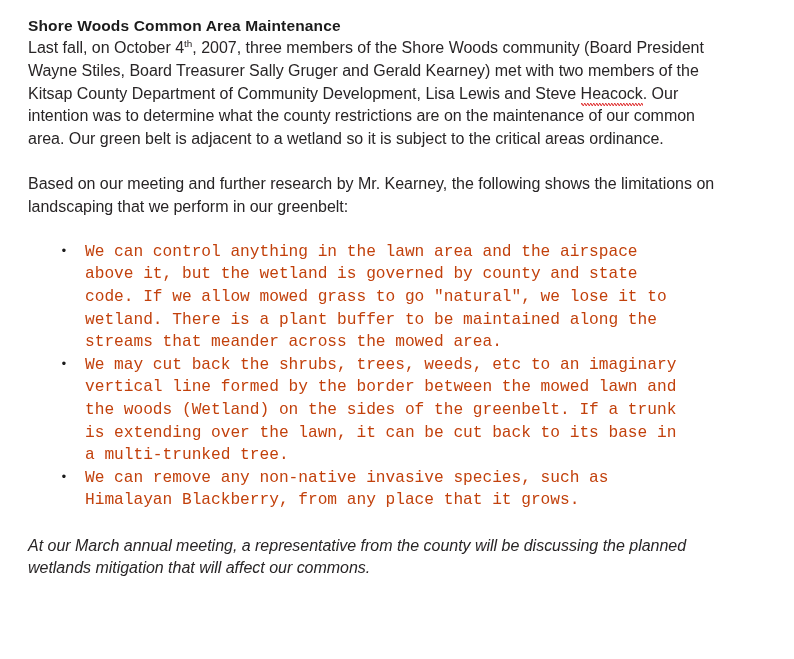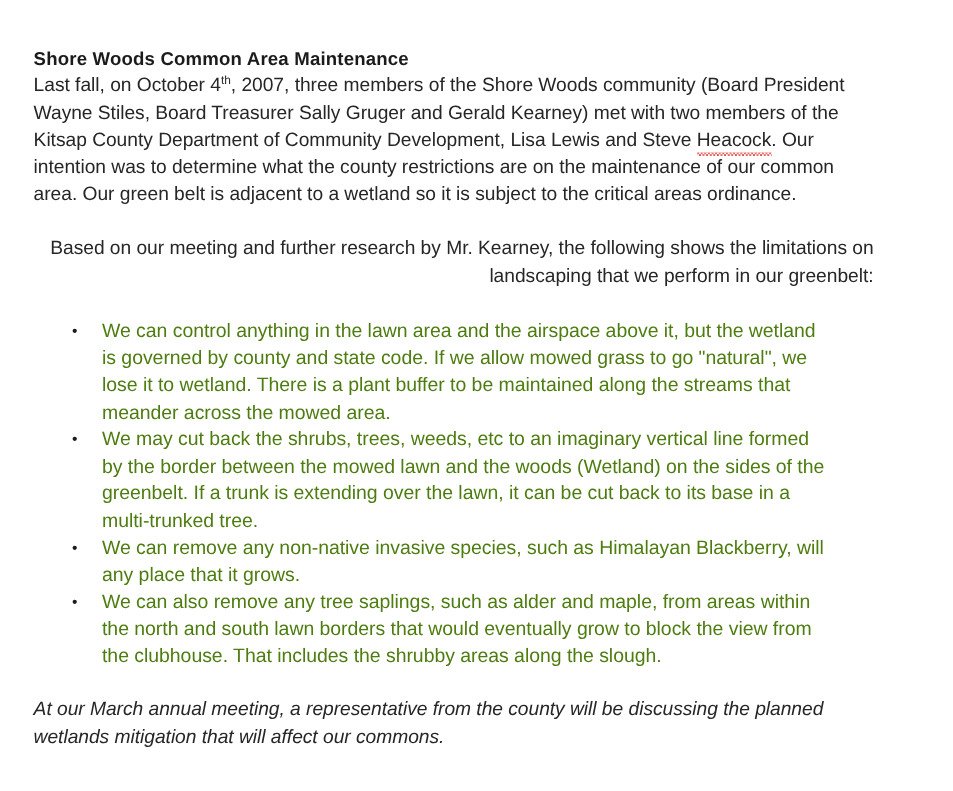--- a/index.html
+++ b/index.html
@@ -14,41 +14,39 @@
     font-family: "Liberation Sans", sans-serif;
     color: #231f20;
   }
   .page {
     position: relative;
     width: 794px;
     height: 540px;
     background: #ffffff;
     box-sizing: border-box;
     padding: 16px 26px 0 28px;
-    margin-top: 24px;
   }
   .doc-title {
     font-size: 15.5px;
     font-weight: bold;
     letter-spacing: 0.15px;
     line-height: 1.32;
     margin: 0 0 1px 0;
     color: #1b1b1b;
   }
   .para {
     font-size: 16px;
     line-height: 22.6px;
     margin: 0;
     letter-spacing: -0.02px;
     color: #282526;
     text-align: left;
   }
   .para.gap-before {
     margin-top: 22.6px;
-    text-align: right;
   }
   .sup {
     font-size: 0.62em;
     vertical-align: super;
     line-height: 0;
   }
   .misspelled {
     position: relative;
     display: inline-block;
     text-decoration: none;
@@ -71,23 +69,24 @@
     list-style: none;
     margin: 22.6px 0 0 0;
     padding: 0;
   }
   ul.bullets li {
     position: relative;
     font-size: 16.2px;
     line-height: 22.6px;
     padding-left: 57px;
     margin: 0 0 0 0;
-    color: #4d7c0f;
+    color: #c2410c;
     letter-spacing: -0.02px;
     padding-right: 36px;
+    font-family: Liberation Mono, monospace;
   }
   ul.bullets li::before {
     content: "\2022";
     position: absolute;
     left: 32px;
     top: 0;
     font-size: 13px;
     line-height: 22.6px;
     color: #1b1b1b;
   }
@@ -108,20 +107,19 @@
 
   <div class="body-block">
 
     <p class="para"><span>Last fall, on October 4</span><span class="sup">th</span><span>, 2007, three members of the Shore Woods community (Board President Wayne Stiles, Board Treasurer Sally Gruger and Gerald Kearney) met with two members of the Kitsap County Department of Community Development, Lisa Lewis and Steve </span><span class="misspelled">Heacock</span><span>. Our intention was to determine what the county restrictions are on the maintenance of our common area.  Our green belt is adjacent to a wetland so it is subject to the critical areas ordinance.</span></p>
 
     <p class="para gap-before">Based on our meeting and further research by Mr. Kearney, the following shows the limitations on landscaping that we perform in our greenbelt:</p>
 
     <ul class="bullets">
       <li>We can control anything in the lawn area and the airspace above it, but the wetland is governed by county and state code. If we allow mowed grass to go "natural", we lose it to wetland.  There is a plant buffer to be maintained along the streams that meander across the mowed area.</li>
       <li>We may cut back the shrubs, trees, weeds, etc to an imaginary vertical line formed by the border between the mowed lawn and the woods (Wetland)  on the sides of the greenbelt. If a trunk is extending over the lawn, it can be cut back to its base in a multi-trunked tree.</li>
-      <li>We can remove any non-native invasive species, such as Himalayan Blackberry, will any place that it grows.</li>
-      <li>We can also remove any tree saplings, such as alder and maple, from areas within the north and south lawn borders that would eventually grow to block the view from the clubhouse. That includes the shrubby areas along the slough.</li>
+      <li>We can remove any non-native invasive species, such as Himalayan Blackberry, from any place that it grows.</li>
     </ul>
 
     <p class="para closing">At our March annual meeting, a representative from the county will be discussing the planned wetlands mitigation that will affect our commons.</p>
 
   </div>
 </div>
 
 </body></html>

